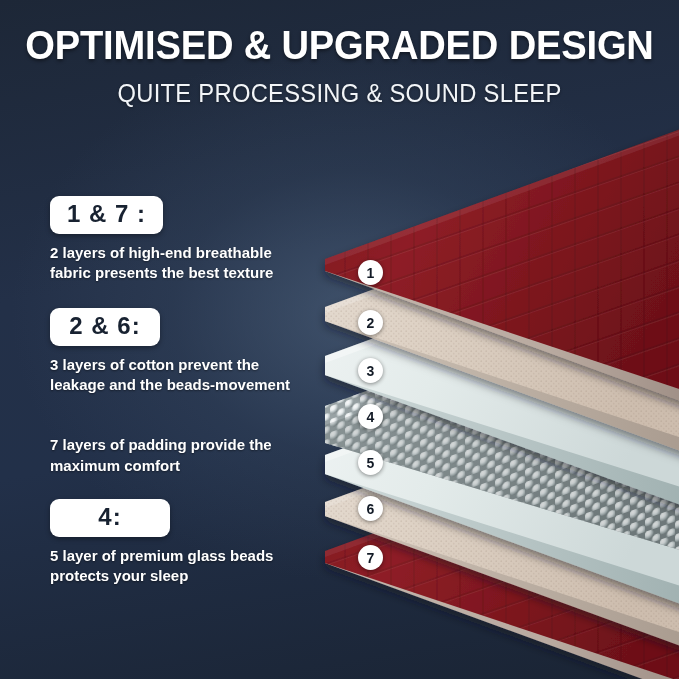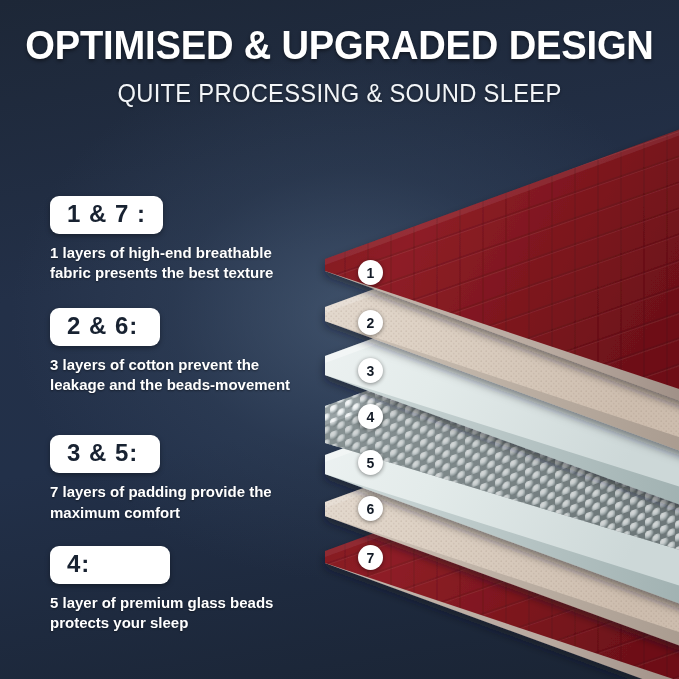--- a/index.html
+++ b/index.html
@@ -72,21 +72,21 @@
     background: #ffffff;
     color: #182231;
     border-radius: 9px;
     padding: 5px 17px 6px 17px;
     font-size: 24px;
     font-weight: bold;
     line-height: 1.12;
     letter-spacing: 1px;
     box-shadow: 0 2px 5px rgba(0,0,0,0.35);
     min-width: 96px;
-    text-align: left;
+    text-align: center;
     box-sizing: border-box;
   }
   .pill.wide { min-width: 110px; }
   .pill.narrow { min-width: 120px; }
 
   .desc {
     margin-top: 9px;
     font-size: 15px;
     font-weight: bold;
     color: #ffffff;
@@ -250,30 +250,29 @@
 
   <div class="header">
     <div class="title">OPTIMISED &amp; UPGRADED DESIGN</div>
     <div class="subtitle">QUITE PROCESSING &amp; SOUND SLEEP</div>
   </div>
 
   <div class="blocks">
 
     <div class="block">
       <div class="pill">1 &amp; 7 :</div>
-      <div class="desc">1 layers of high-end breathable fabric presents the best texture</div>
+      <div class="desc">2 layers of high-end breathable fabric presents the best texture</div>
     </div>
 
     <div class="block">
       <div class="pill wide">2 &amp; 6:</div>
       <div class="desc">3 layers of cotton prevent the leakage and the beads-movement</div>
     </div>
 
     <div class="block">
-      <div class="pill wide">3 &amp; 5:</div>
       <div class="desc">7 layers of padding provide the maximum comfort</div>
     </div>
 
     <div class="block">
       <div class="pill narrow">4:</div>
       <div class="desc">5 layer of premium glass beads protects your sleep</div>
     </div>
 
   </div>
 

